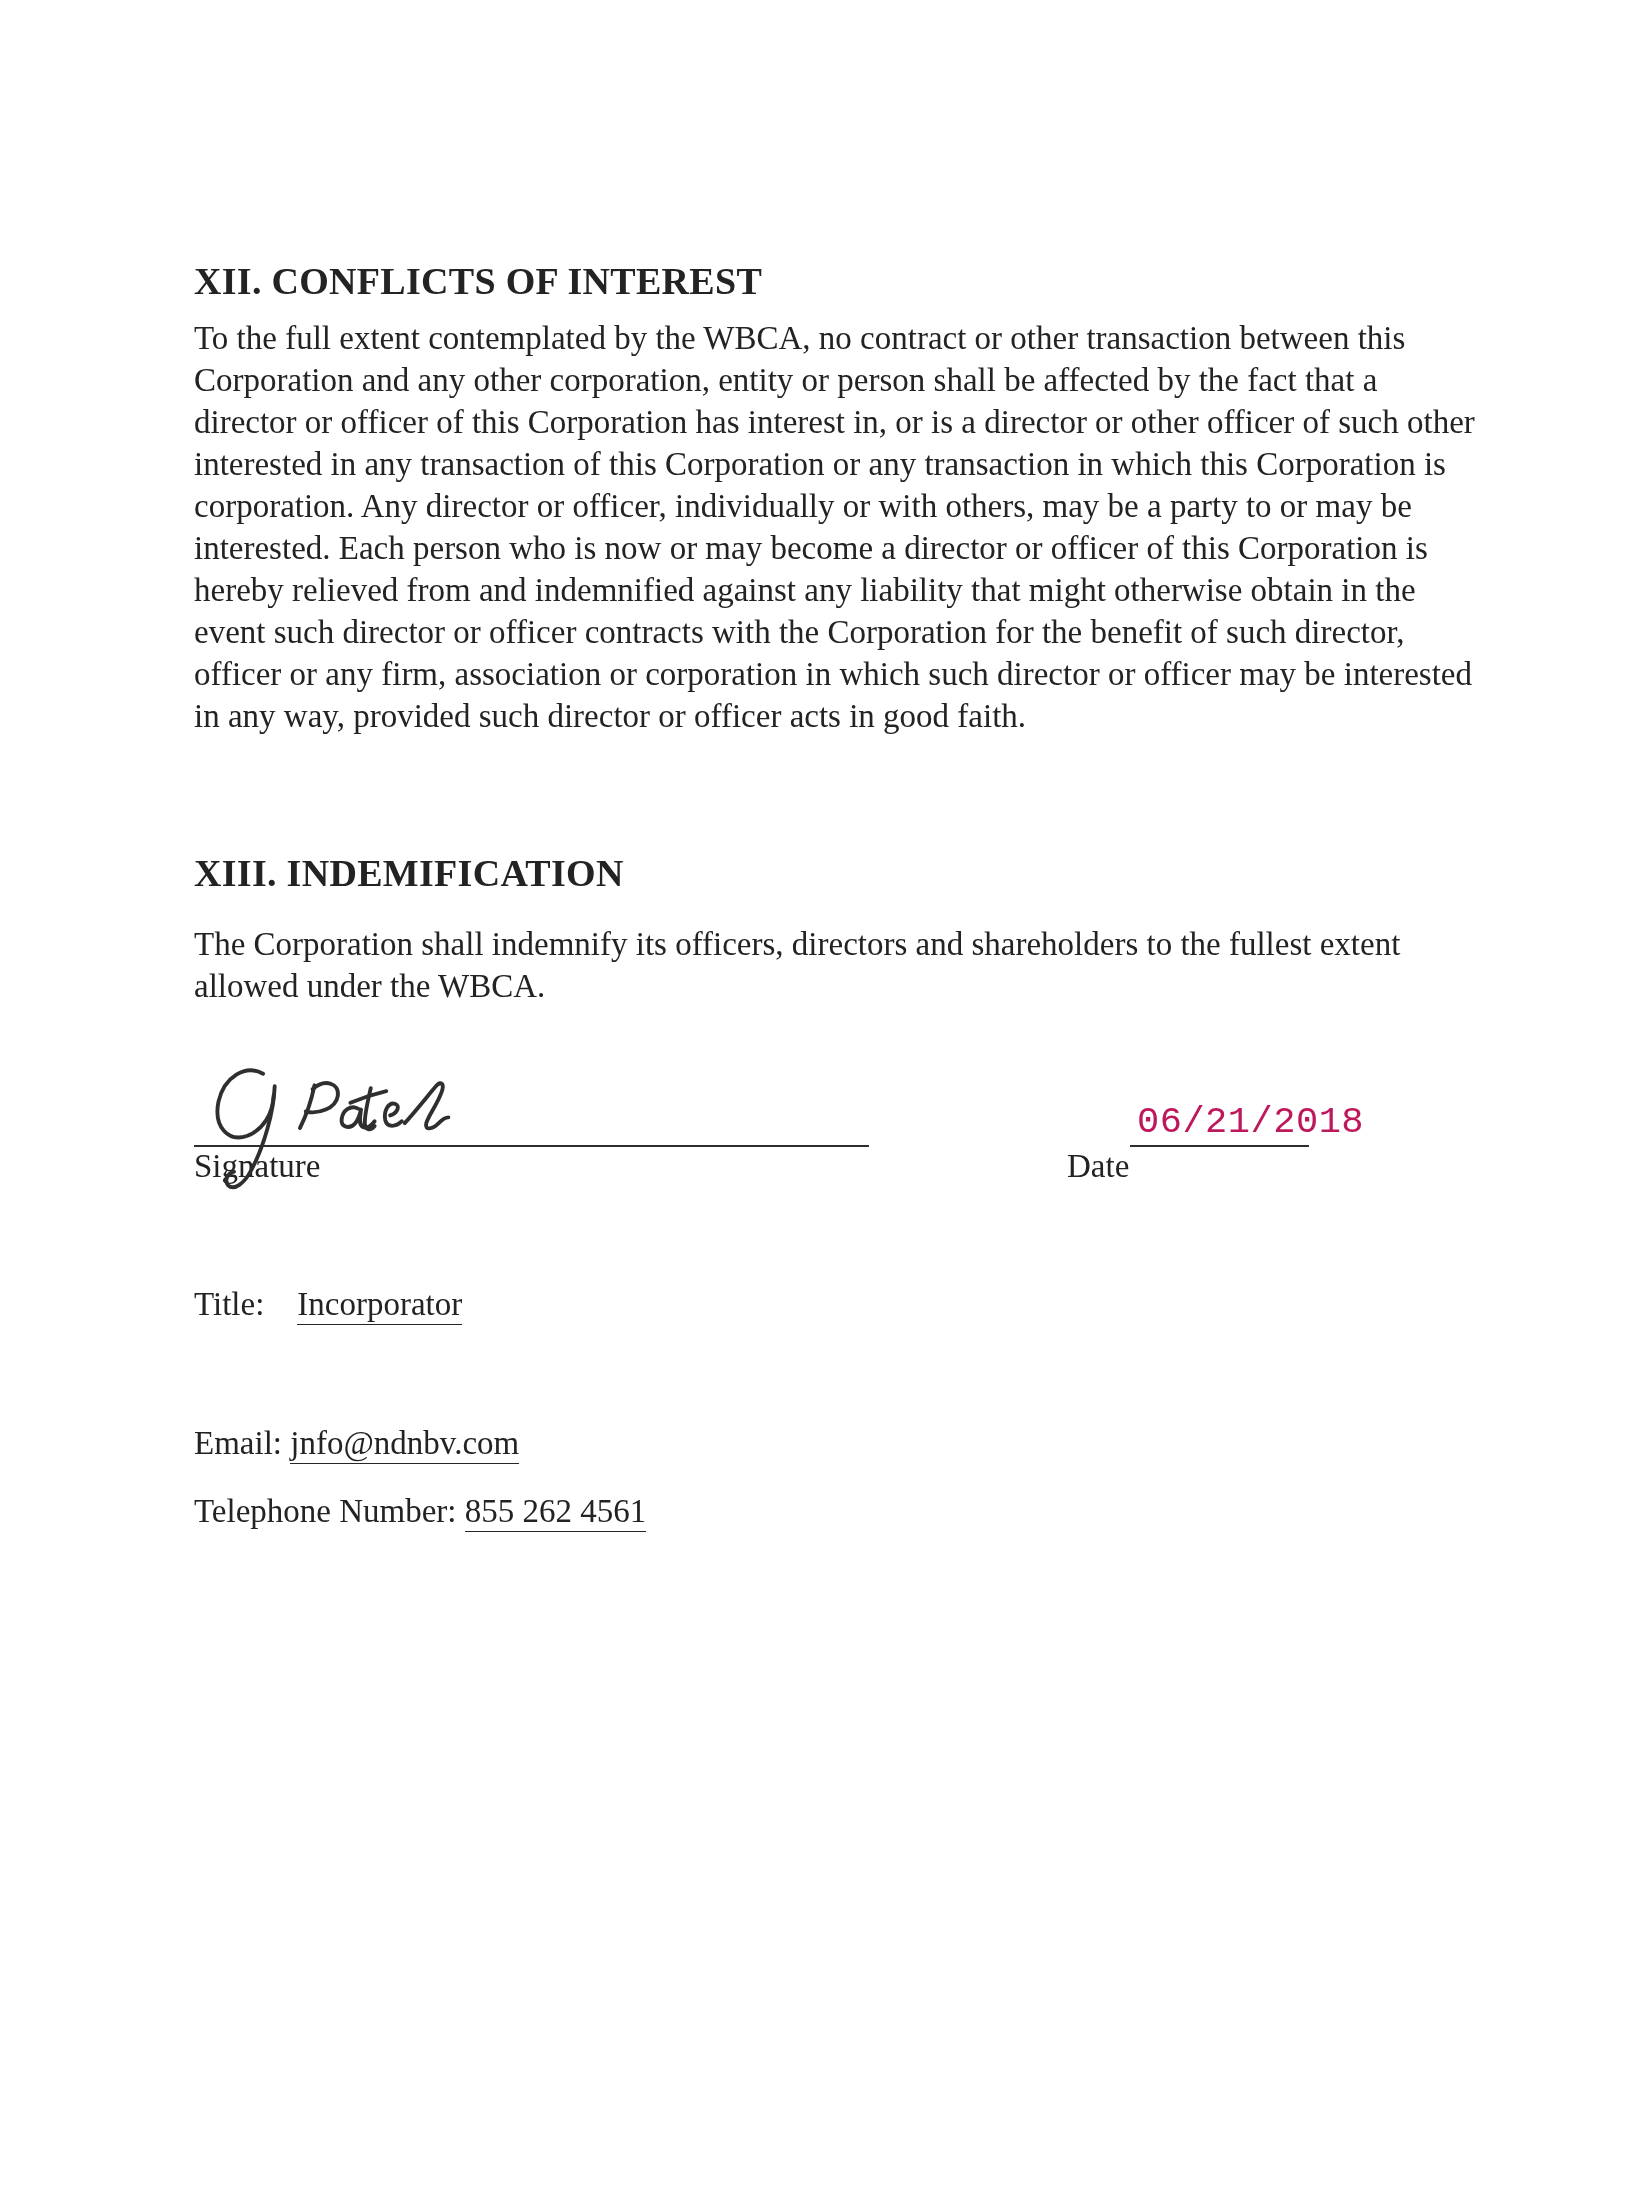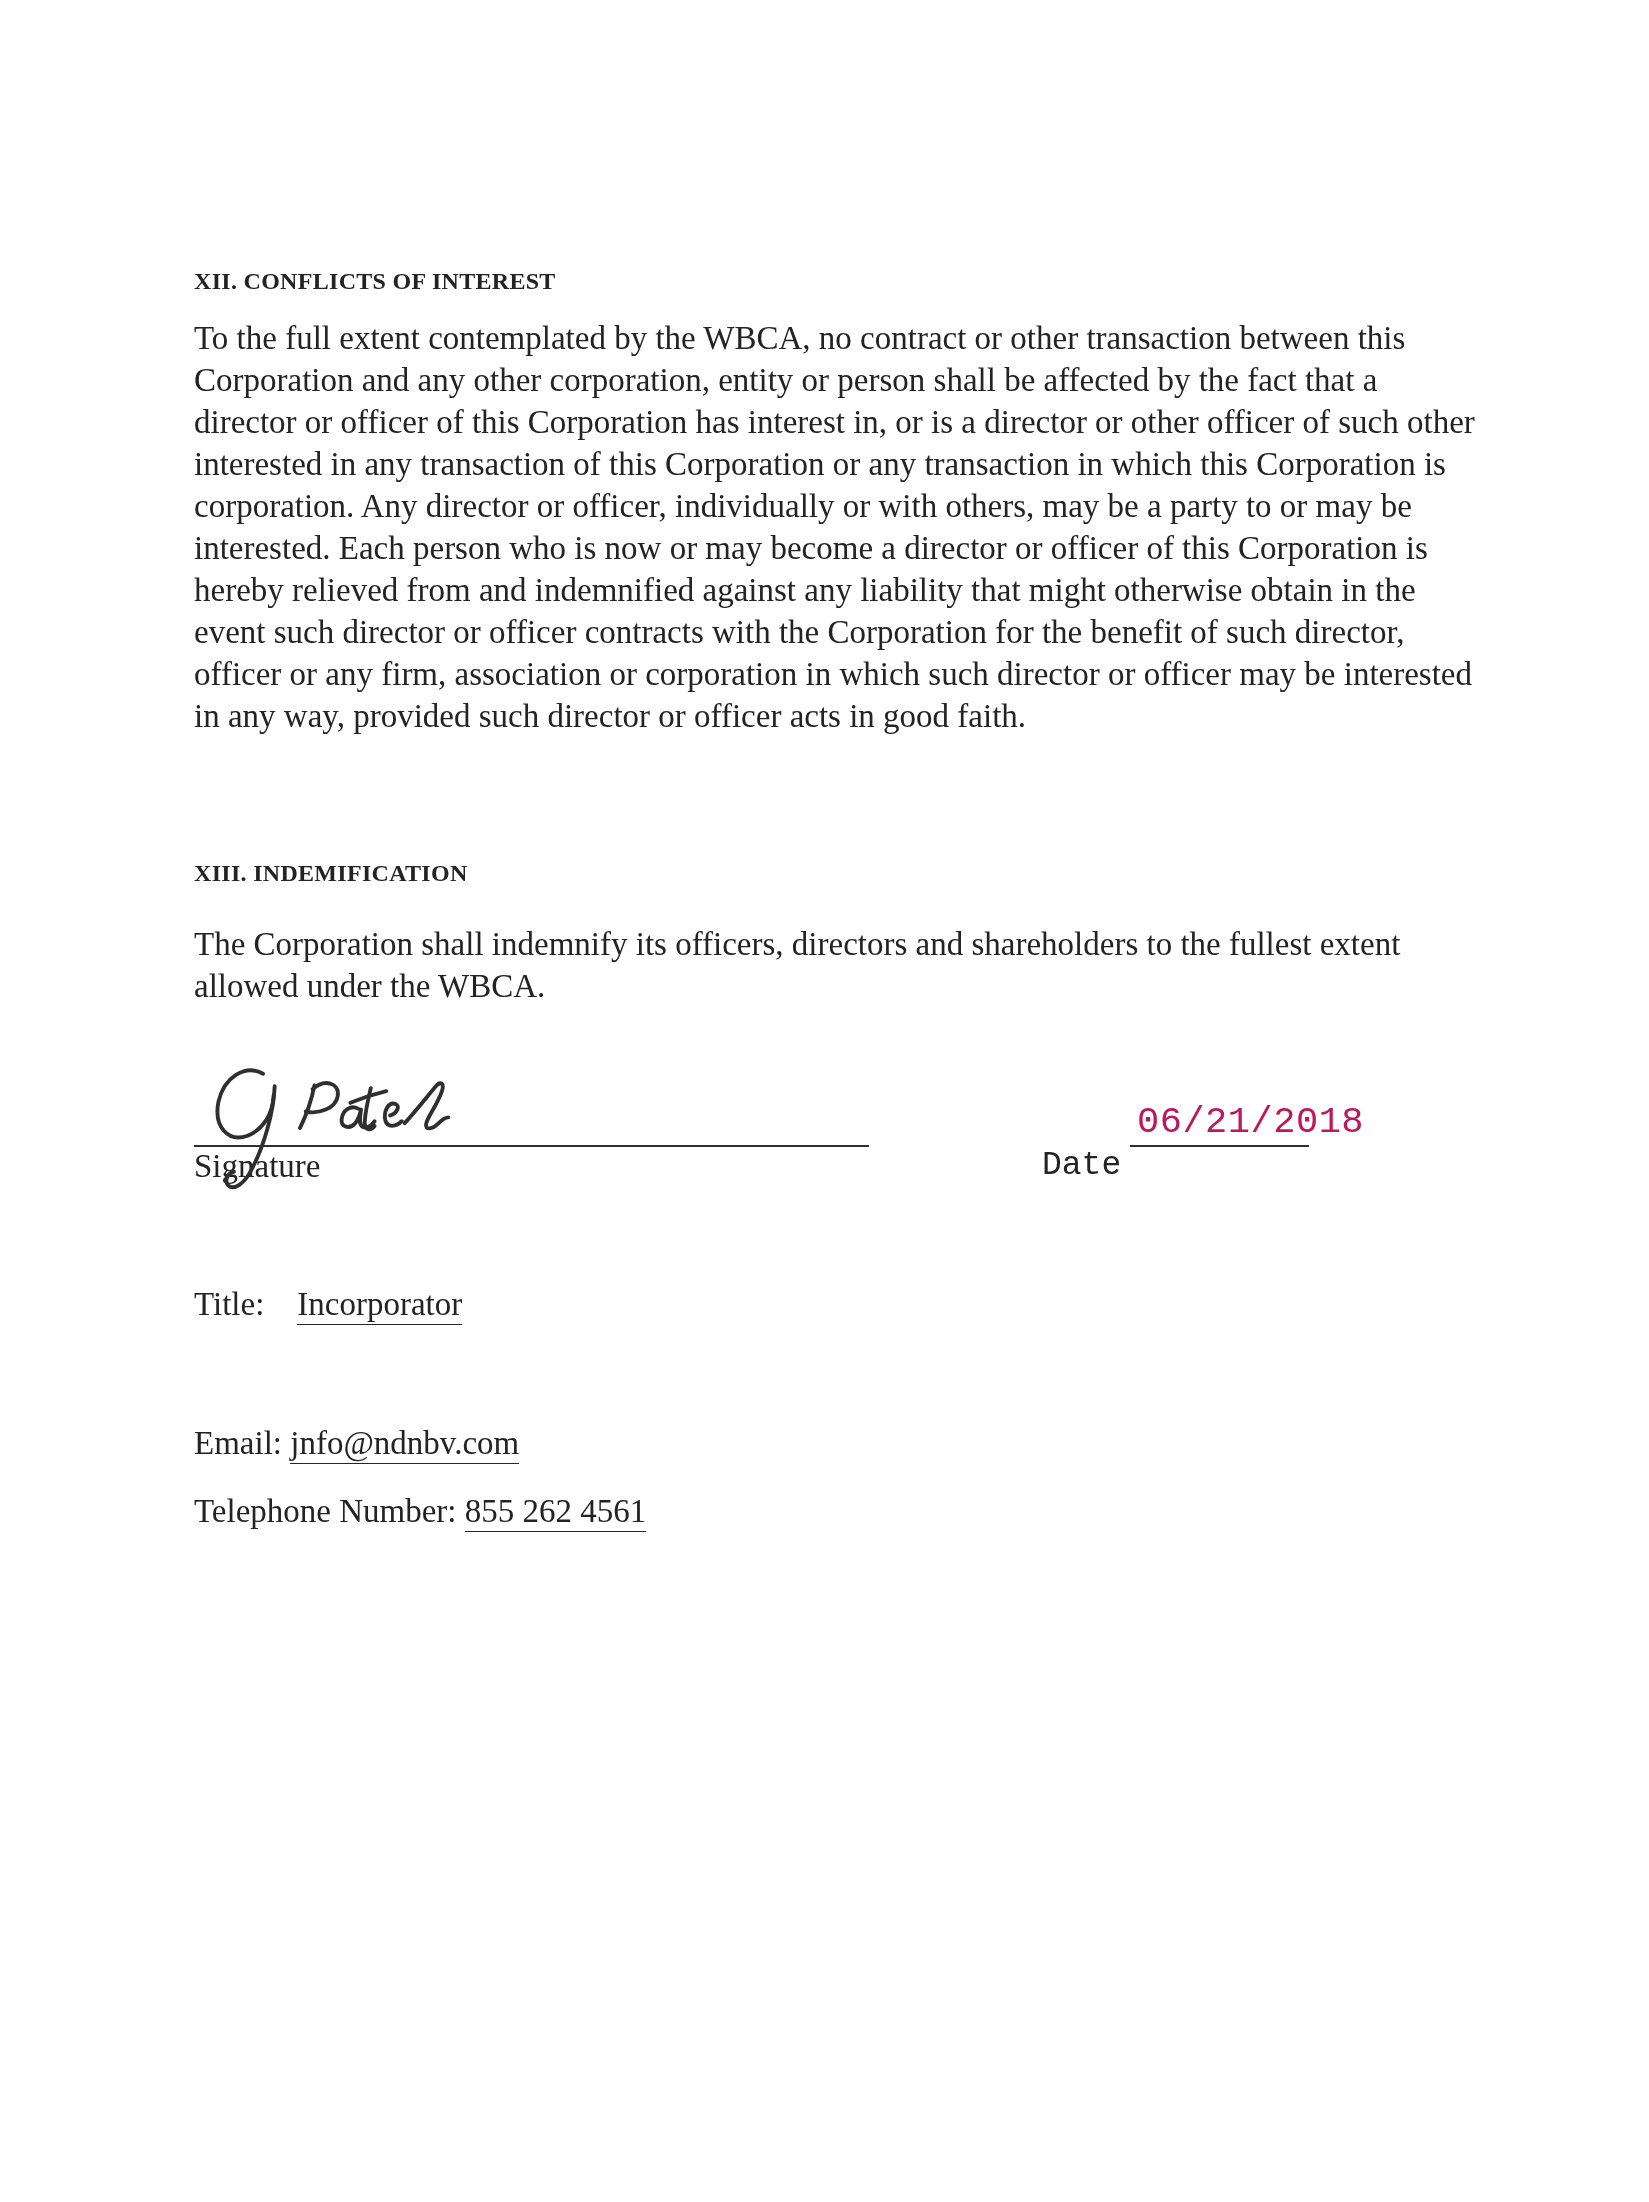--- a/index.html
+++ b/index.html
@@ -10,21 +10,21 @@
     height:2203px;
     background:#ffffff;
     font-family:"Liberation Serif", serif;
     color:#232323;
     overflow:hidden;
   }
   .heading{
     position:absolute;
     left:194px;
     margin:0;
-    font-size:24px;
+    font-size:38px;
     font-weight:bold;
     line-height:42px;
     letter-spacing:0.3px;
     white-space:nowrap;
   }
   .h-conflicts{top:260px;}
   .h-indem{top:852px;}
   .body-block{
     position:absolute;
     left:194px;
@@ -59,21 +59,21 @@
   }
   .sig-rule{left:194px;top:1145px;width:675px;}
   .date-rule{left:1130px;top:1145px;width:179px;}
   .label{
     position:absolute;
     font-size:33px;
     line-height:42px;
     white-space:nowrap;
   }
   .sig-label{left:194px;top:1145px;}
-  .date-label{left:1042px;top:1145px;font-family:Liberation Mono, monospace;}
+  .date-label{left:1067px;top:1145px;}
   .date-value{
     position:absolute;
     left:1137px;
     top:1106px;
     font-family:Liberation Mono, monospace;
     font-size:37px;
     line-height:33px;
     color:#be185d;
     letter-spacing:0.5px;
     white-space:nowrap;

